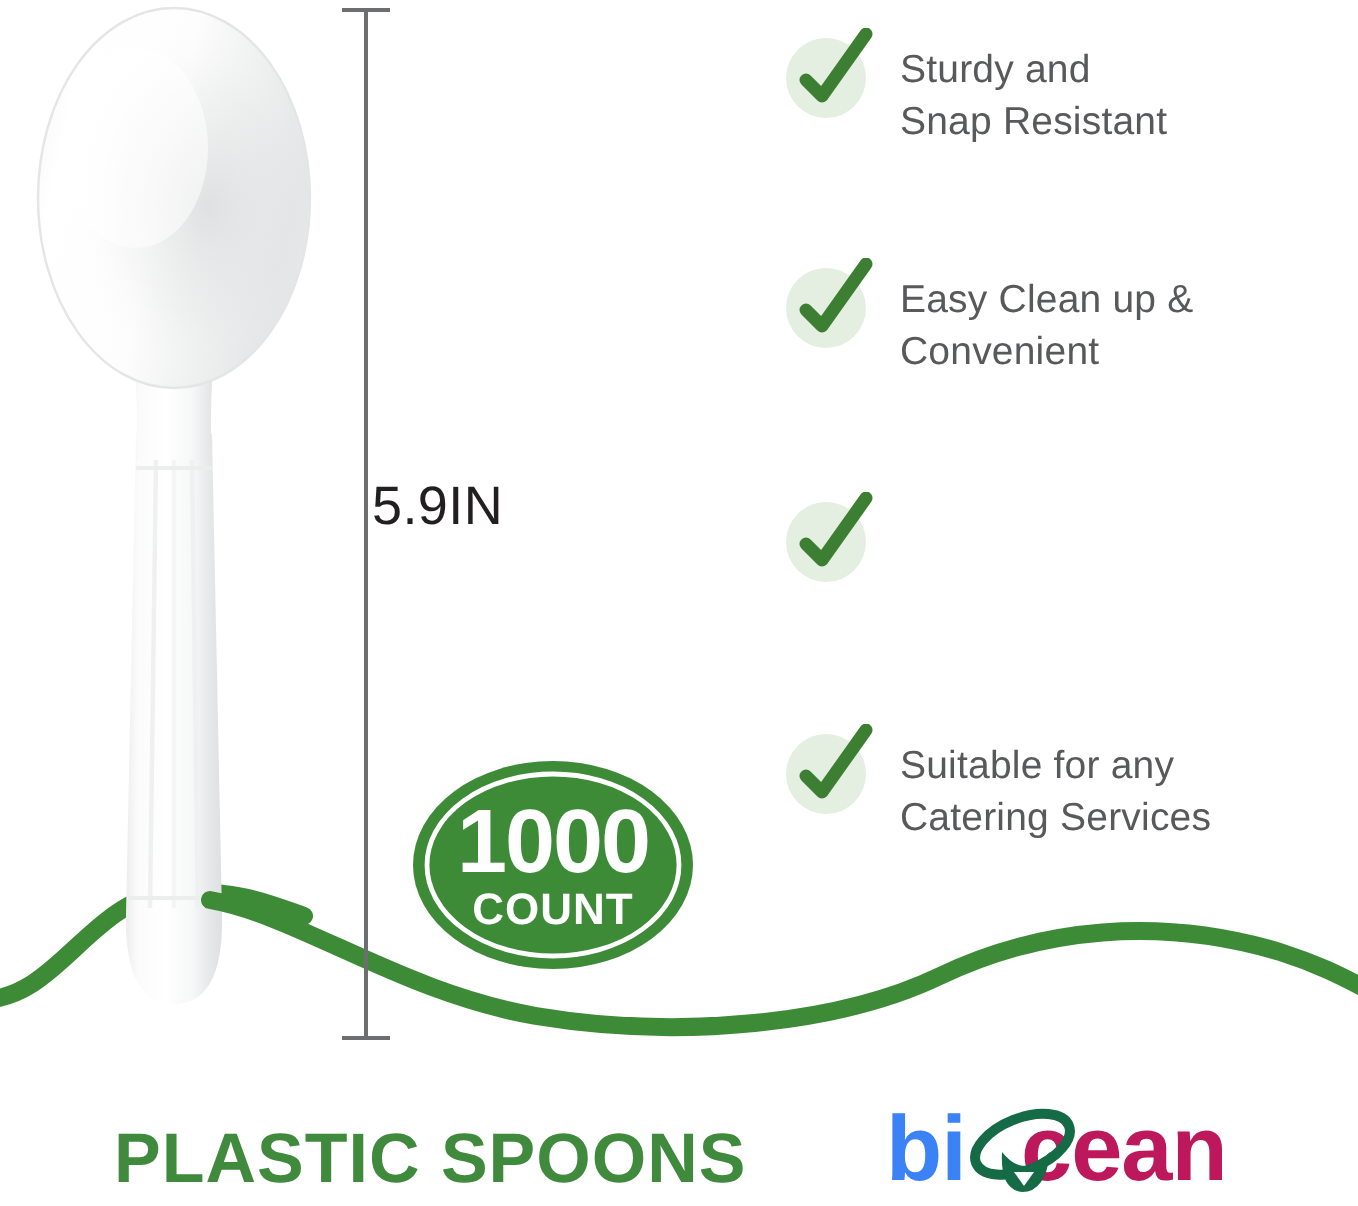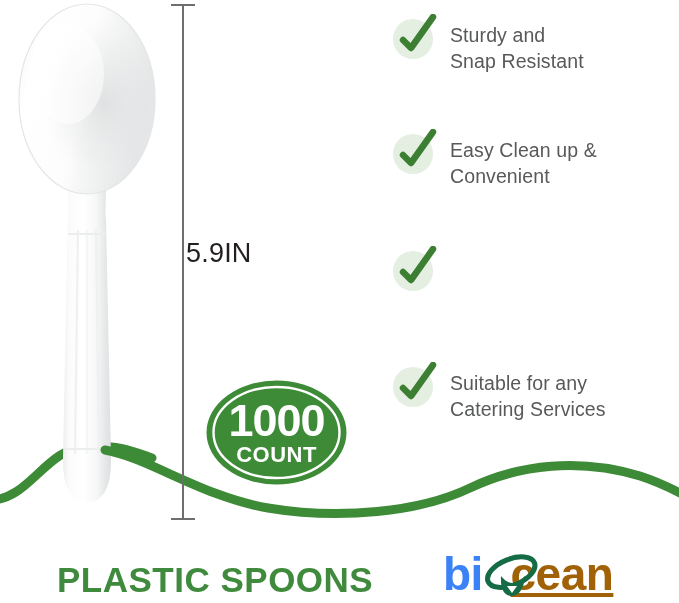--- a/index.html
+++ b/index.html
@@ -79,21 +79,21 @@
   .brand{
     position:absolute;left:443px;top:548px;
     width:205px;height:52px;
   }
   .brand-text{
     position:absolute;left:0;top:0;
     font-size:46px;font-weight:bold;line-height:52px;
     letter-spacing:-0.5px;white-space:nowrap;
   }
   .brand-a{color:#3b82f6;}
-  .brand-b{color:#a16207;text-decoration:underline;}
+  .brand-b{color:#be185d;}
   .brand-gap{visibility:hidden;}
   .brand-mark{position:absolute;left:40px;top:-2px;}
 </style>
 </head>
 <body>
 
 <div class="stage">
 
   <svg class="wave" width="679" height="150" viewBox="0 0 679 150">
     <path d="M -10 100 C 30 100 45 48 88 46 C 120 45 135 52 152 58" fill="none" stroke="#3d8b37" stroke-width="9" stroke-linecap="round"></path>

